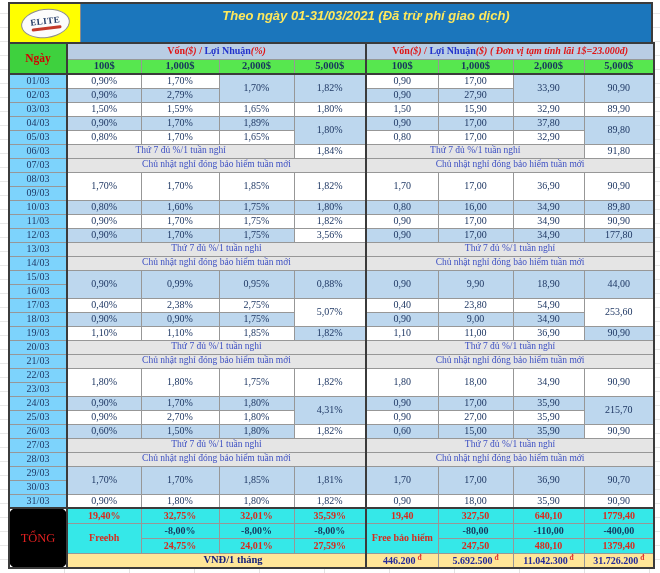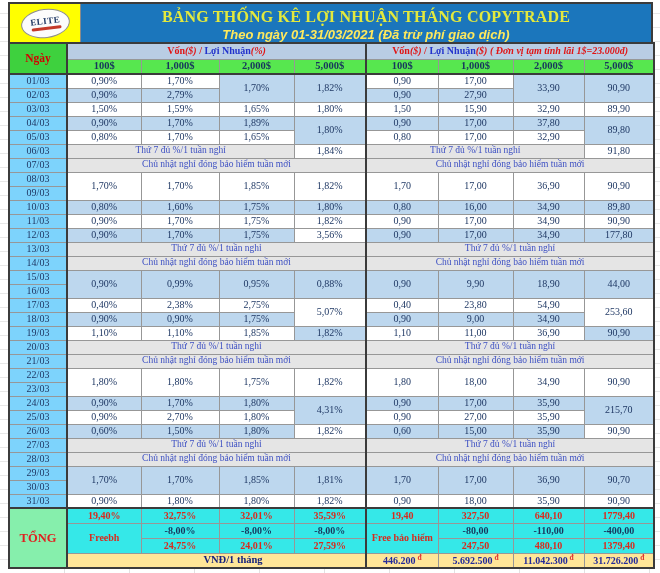--- a/index.html
+++ b/index.html
@@ -40,21 +40,21 @@
   .band .bl{color:#2233cc;}
   .band .i{font-style:italic;}
   tr.hr2 th{border-bottom:2px solid #3b3b3b;}
   .ghdr{background:#57e74f;color:#17365d;font-size:10.5px;}
   .d{background:#7dd3fc;color:#203864;}
   .w{background:#ffffff;}
   .b{background:#bdd7ee;}
   .g{background:#e5e5e5;color:#3d50c3;font-size:9.5px;}
   .cr{background:#35e8e8;color:#d92b1e;font-weight:bold;}
   .cn{background:#35e8e8;color:#17365d;font-weight:bold;}
-  .tong{background:#86efac;color:#e02020;font-weight:bold;font-size:12.5px;}
+  .tong{background:#000000;color:#e02020;font-weight:normal;font-size:12.5px;border-radius:8px;}
   .tanl{background:#ffe698;color:#17237d;font-weight:bold;font-size:10.5px;padding-left:33px;}
   .tanv{background:#ffe698;color:#232a9b;font-weight:bold;}
   .tanv .suf{color:#e03030;font-size:7.5px;vertical-align:super;}
   .c0{border-right:2px solid #3b3b3b;}
   .c5{border-left:2px solid #3b3b3b;}
   tr.ttrow td{border-top:2px solid #3b3b3b;}
 </style>
 </head>
 <body>
 
@@ -64,21 +64,20 @@
 
 <div class="sheet">
   <div class="titlebar">
     <div class="logo-cell">
       <div class="logo-oval">
         <div class="logo-text">ELITE</div>
         <div class="logo-mark"></div>
       </div>
     </div>
     <div class="title-cell">
-      <div class="title-main">BẢNG THỐNG KÊ LỢI NHUẬN THÁNG COPYTRADE</div>
       <div class="title-sub">Theo ngày 01-31/03/2021 (Đã trừ phí giao dịch)</div>
     </div>
   </div>
   <table>
     <colgroup>
         <col style="width: 58px;">
         <col style="width: 74px;">
         <col style="width: 78px;">
         <col style="width: 75px;">
         <col style="width: 72px;">

